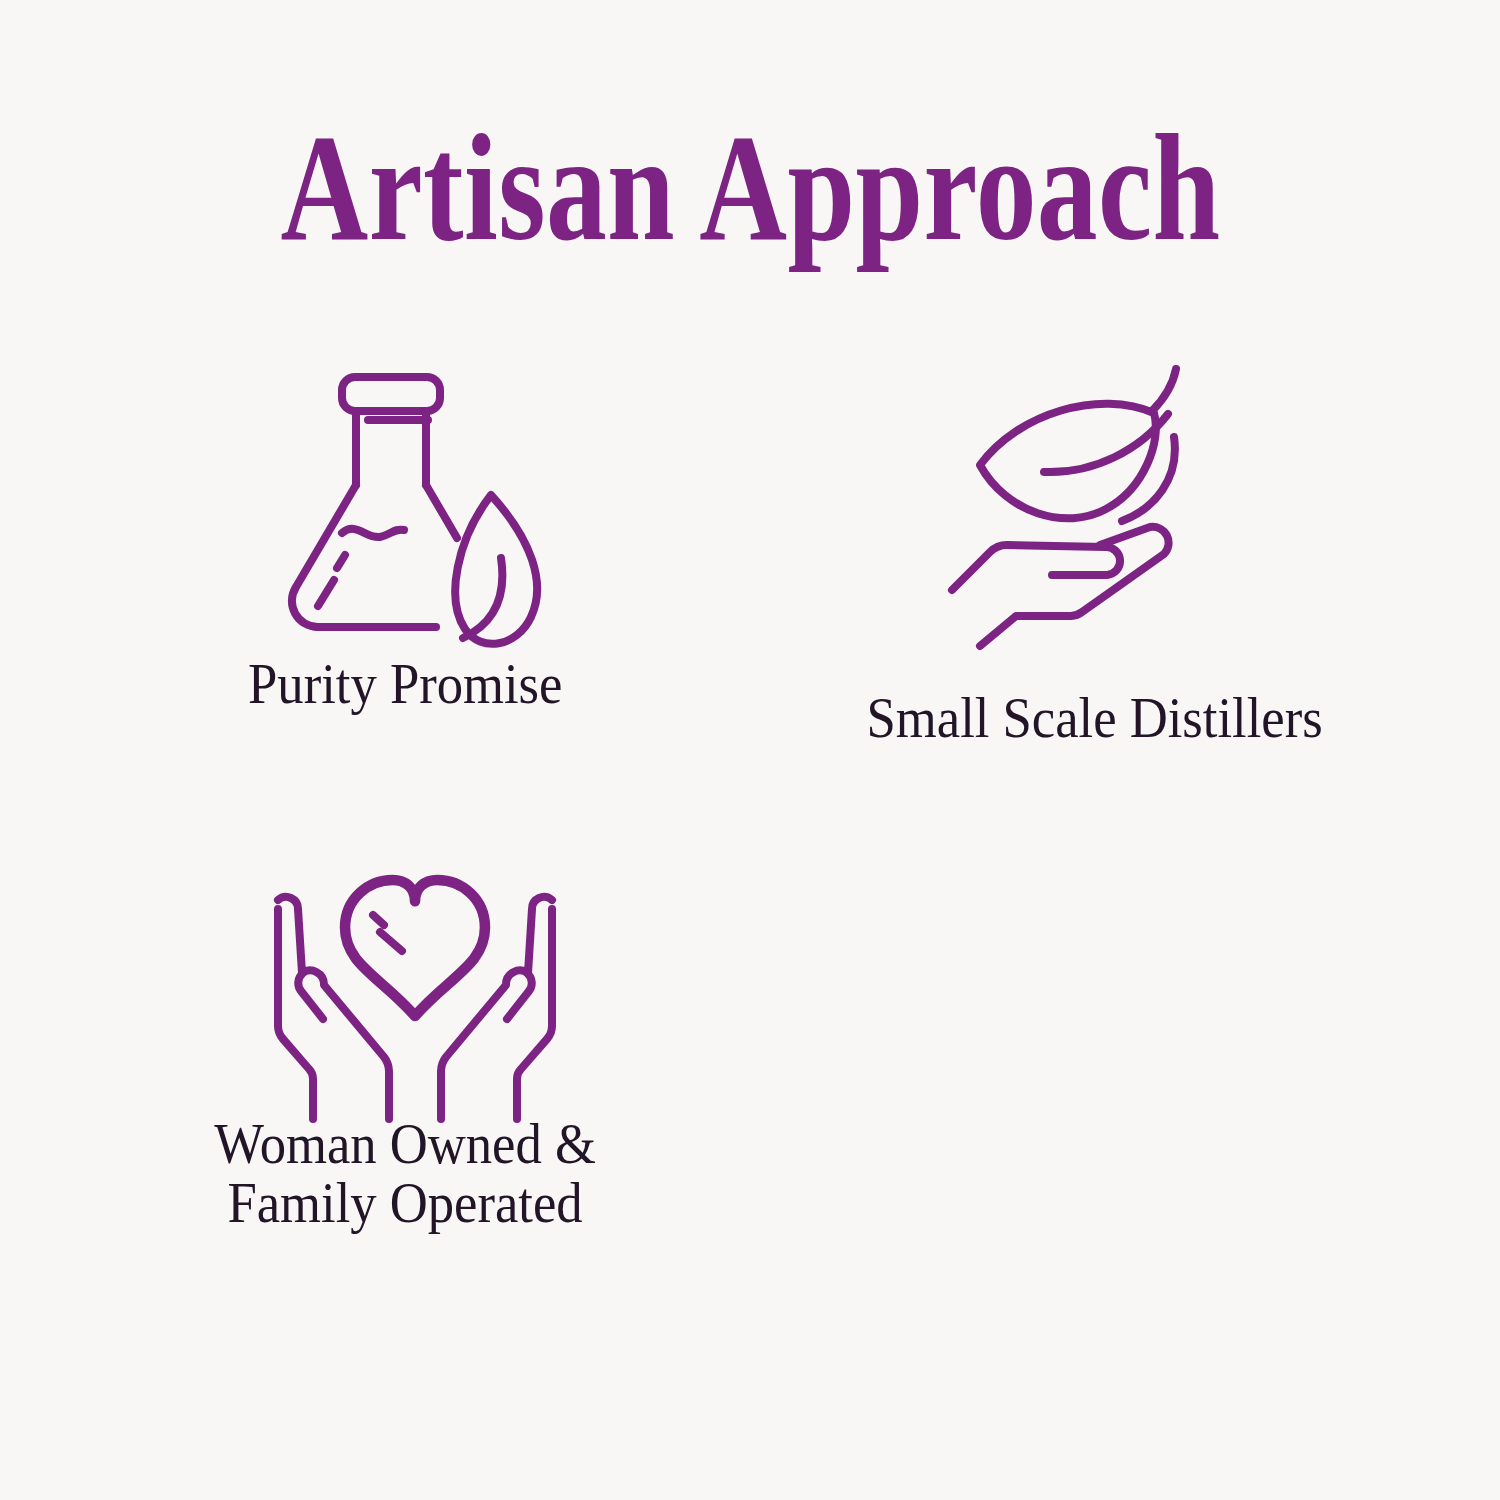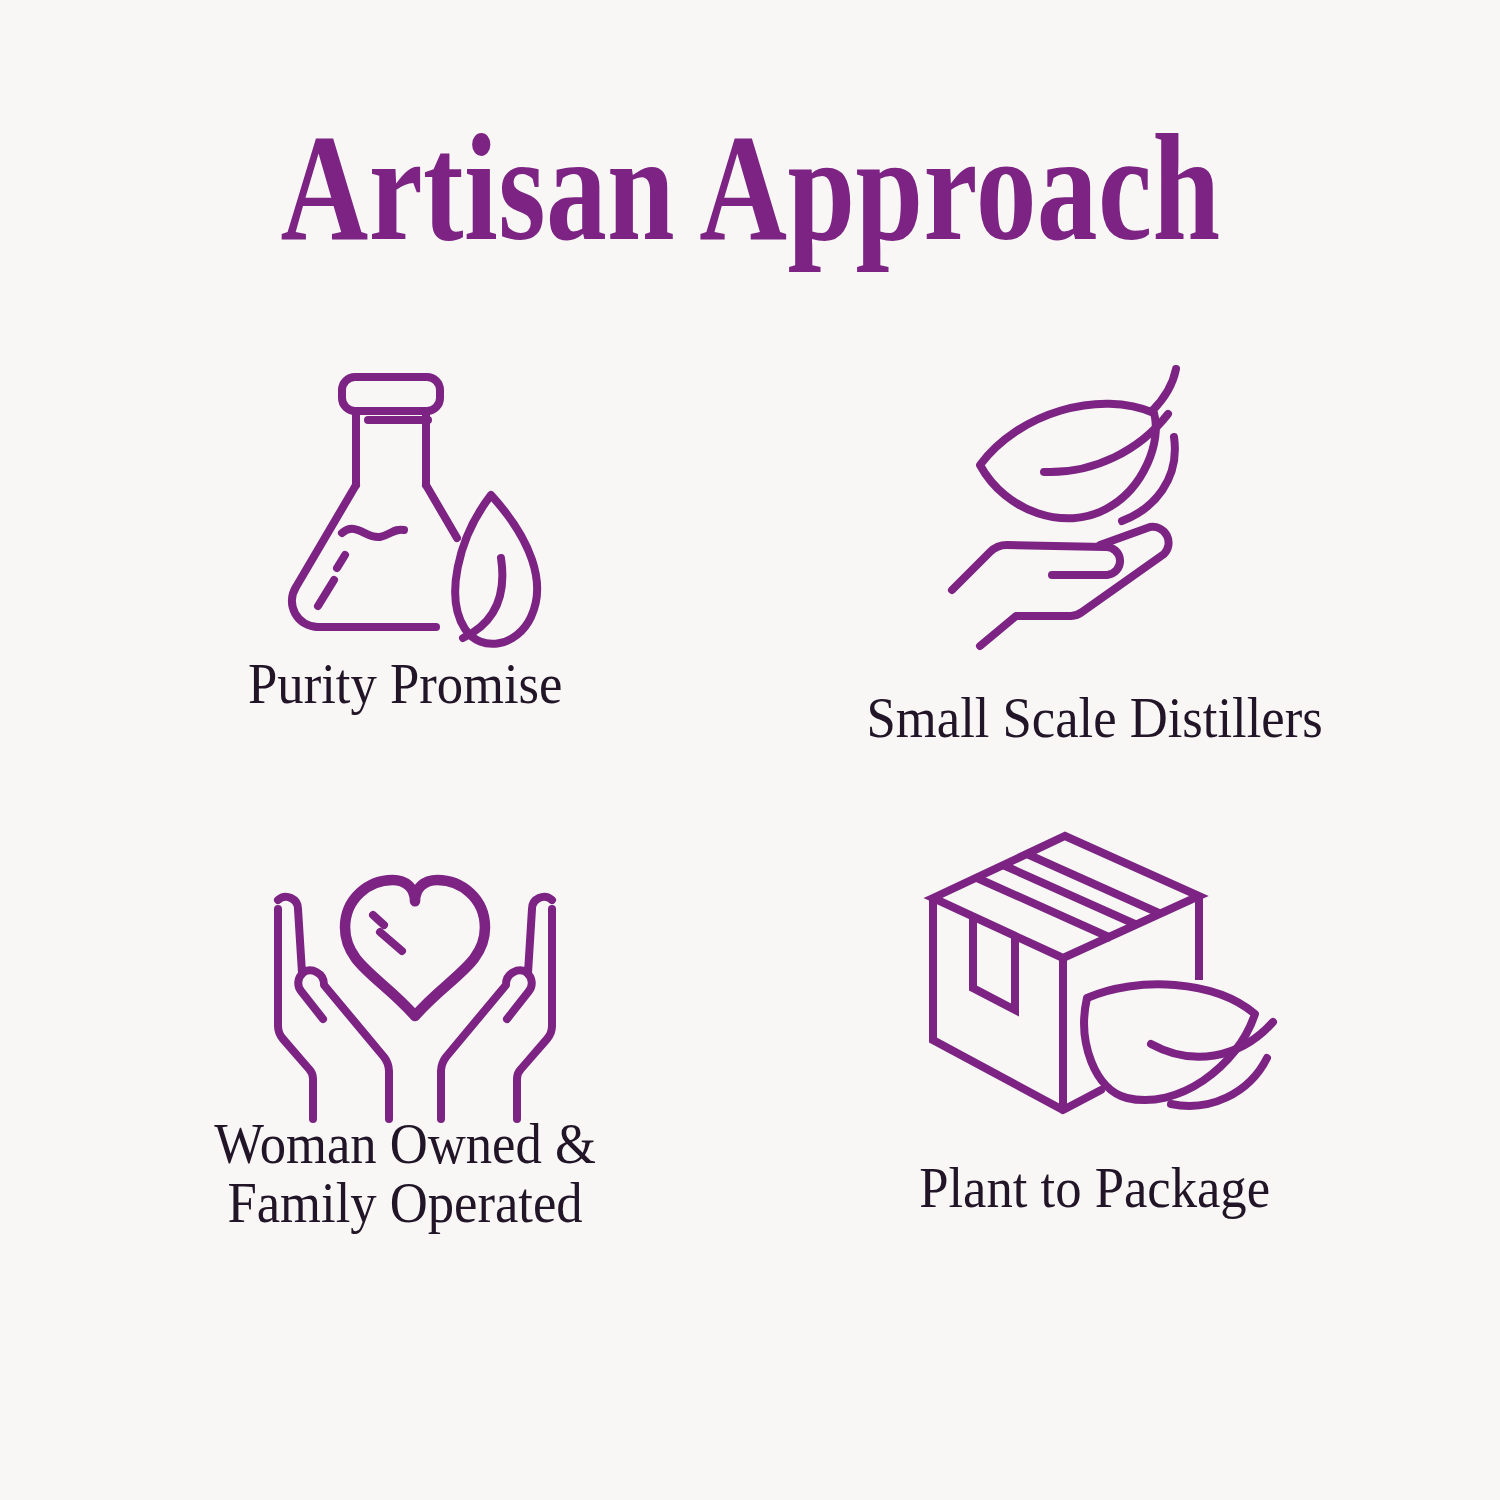--- a/index.html
+++ b/index.html
@@ -192,42 +192,15 @@
             <path class="ico-stroke" d="M28 45 a12 12 0 0 1 20 9 l4 64 a14 14 0 0 1 22 12 l60 72 a24 24 0 0 1 5 14 l0 48"></path>
             <path class="ico-stroke" d="M28 54 l0 117 a20 20 0 0 0 5 13 l26 30 a14 14 0 0 1 4 10 l0 40"></path>
             <path class="ico-stroke" d="M53 118 a13 13 0 0 0 -2 18 l22 28"></path>
           </g>
         </svg>
       </div>
       <div class="feature-label">Woman Owned &amp;
 Family Operated</div>
     </div>
 
-    <div class="feature f-4">
-      <div class="feature-icon">
-        <svg width="400" height="290" viewBox="0 0 400 290" aria-hidden="true">
-
-          <path class="ico-stroke-sq" d="M18 70 L18 212 L148 282"></path>
-
-          <path class="ico-stroke-sq" d="M148 130 L148 282"></path>
-          <path class="ico-stroke" d="M148 282 l38 -20"></path>
-
-          <path class="ico-stroke-sq" d="M18 70 L150 8 L284 68 L148 130 Z"></path>
-
-          <path class="ico-stroke-sq" d="M284 68 L284 152"></path>
-
-          <path class="ico-stroke-sq" d="M112 26 L246 86"></path>
-          <path class="ico-stroke-sq" d="M88 37 L222 97"></path>
-
-          <path class="ico-stroke-sq" d="M62 50 L196 110"></path>
-
-          <path class="ico-stroke-sq" d="M58 88 L58 160 L100 182 L100 110"></path>
-
-          <path class="ico-stroke" d="M172 170 C222 148 300 152 340 186 C322 240 262 282 212 270 C180 262 162 214 172 170 Z"></path>
-          <path class="ico-stroke" d="M236 216 c40 22 88 16 122 -22"></path>
-          <path class="ico-stroke" d="M352 230 c-18 36 -58 54 -96 46"></path>
-        </svg>
-      </div>
-      <div class="feature-label">Plant to Package</div>
-    </div>
 
   </div>
 </div>
 
 </body></html>

